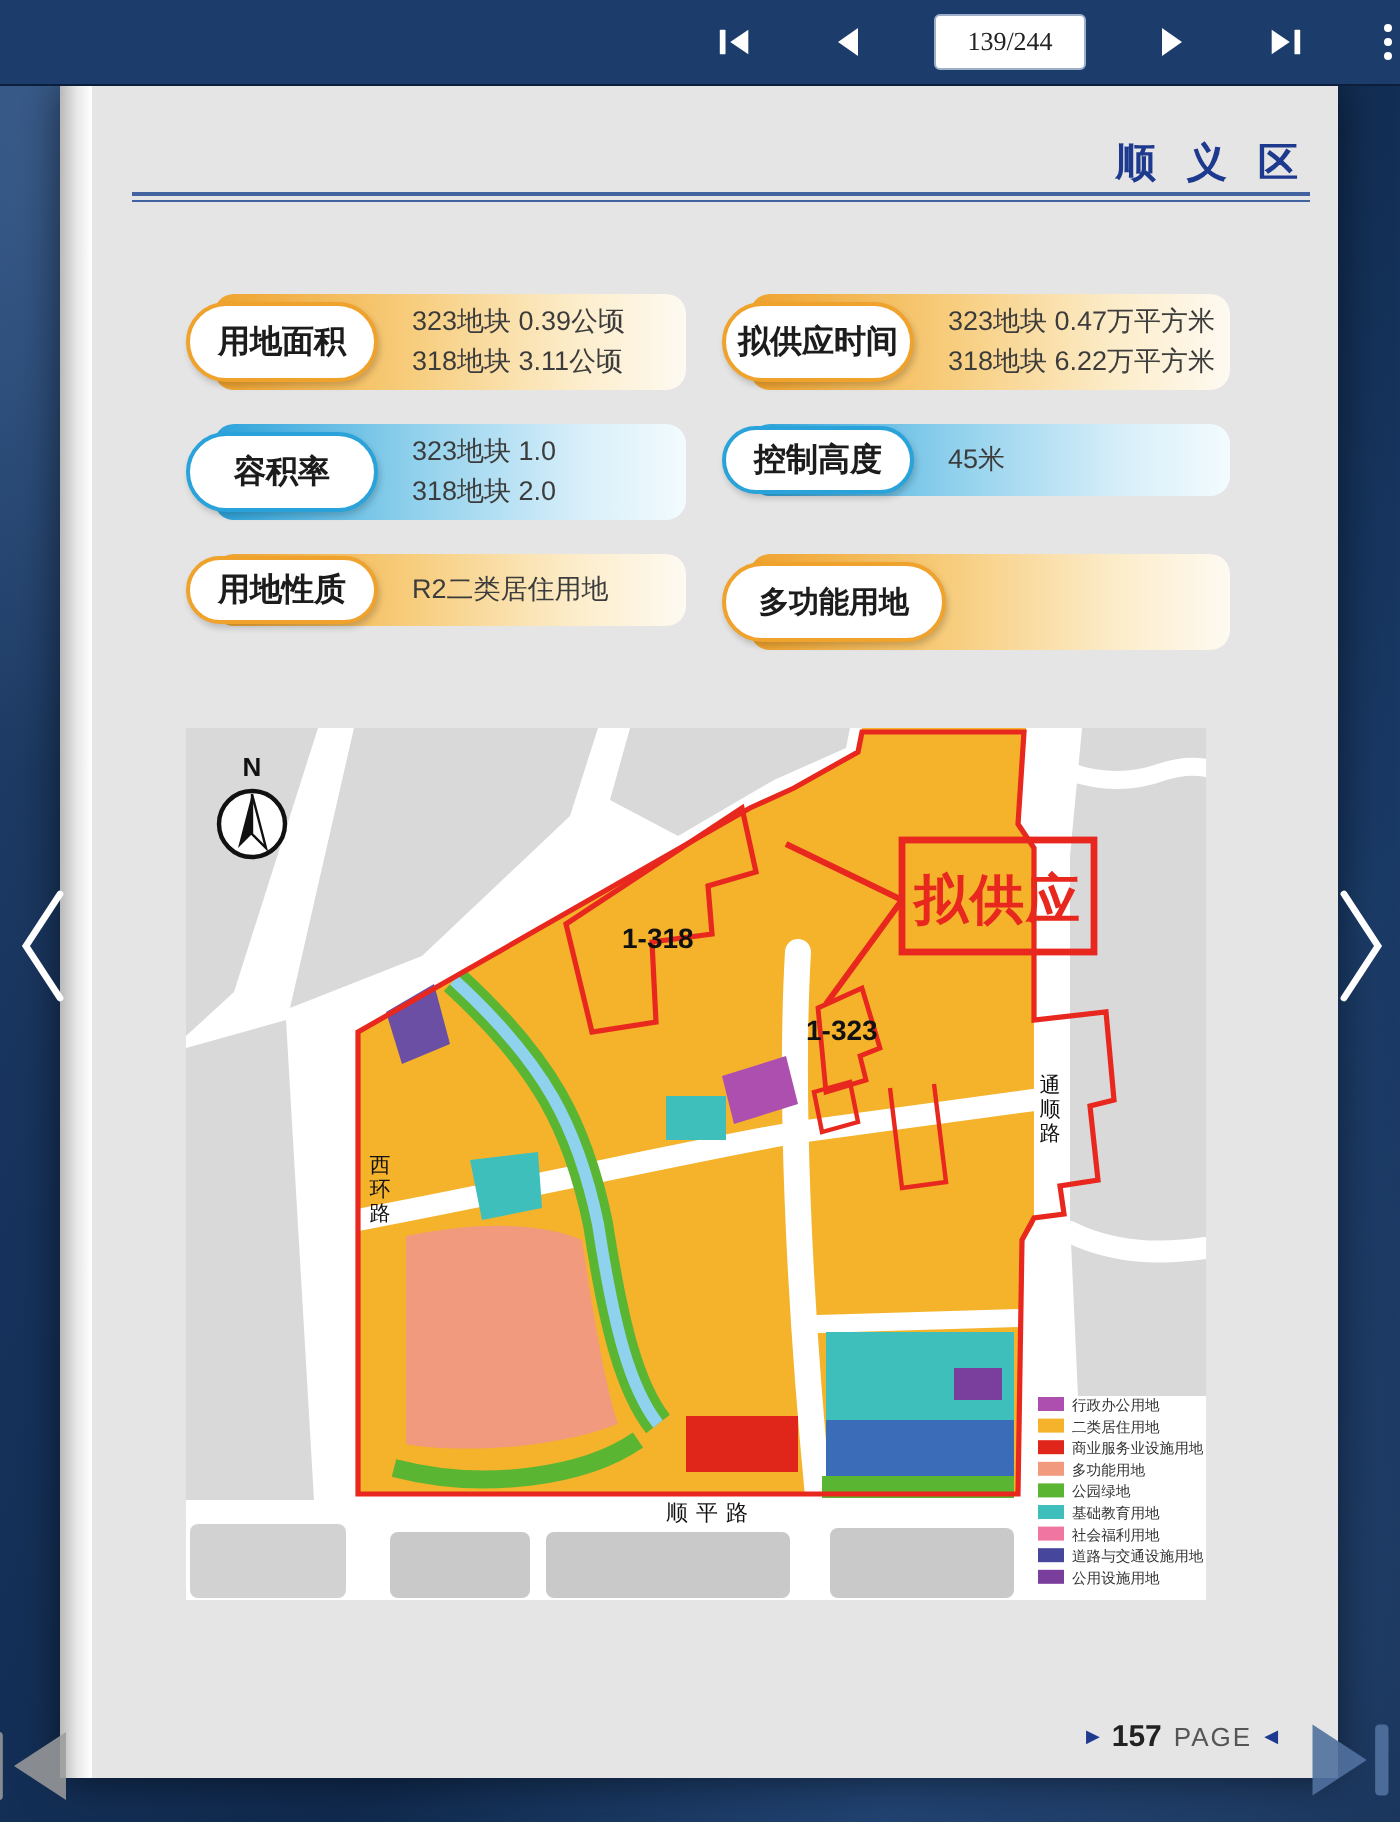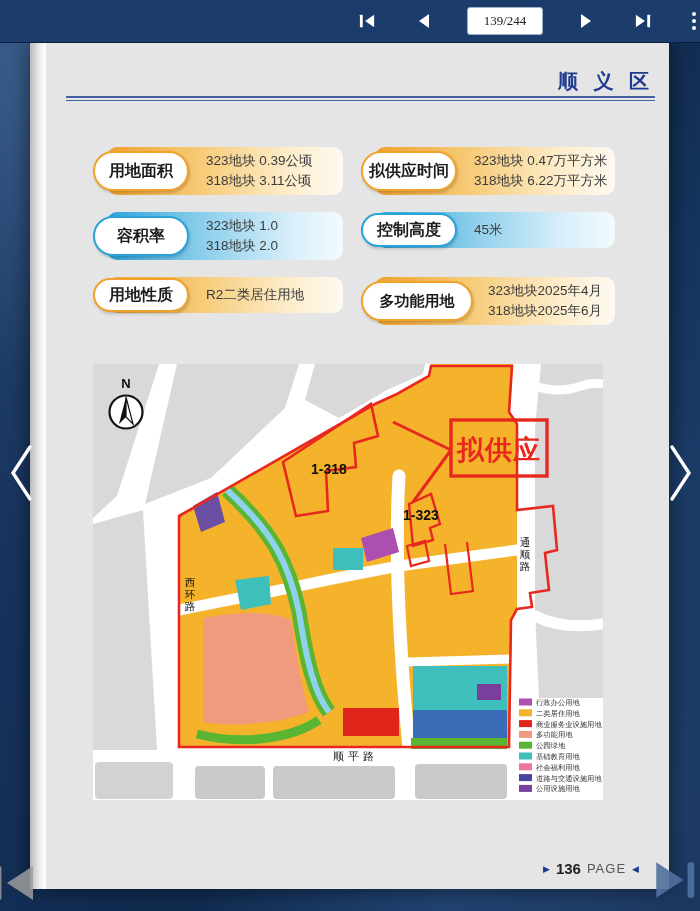--- a/index.html
+++ b/index.html
@@ -154,24 +154,20 @@
     <div class="card theme-orange short">
       <div class="bar"></div>
       <div class="pill">用地性质</div>
       <div class="values">
           <span>R2二类居住用地</span>
         </div>
     </div>
     <div class="card theme-orange wide-pill">
       <div class="bar"></div>
       <div class="pill">多功能用地</div>
-      <div class="values">
-          <span>323地块2025年4月</span>
-          <span>318地块2025年6月</span>
-        </div>
     </div>
   </div>
 
   <div class="map-wrap">
   <svg width="510" height="436" viewBox="0 0 510 436">
     <rect x="0" y="0" width="510" height="436" fill="#fff"></rect>
 
     <g fill="#d9d9d9">
       <path d="M0,0 L66,0 L24,132 L0,154 Z"></path>
       <path d="M84,0 L206,0 L192,44 L118,114 L52,140 Z"></path>
@@ -281,21 +277,21 @@
             <rect x="426" y="420.9" width="13" height="7" fill="#7a3f9d"></rect>
             <text x="443" y="427.4">公用设施用地</text>
           </g>
     </g>
   </svg>
   </div>
 
 
   <div class="page-footer">
     <span class="tri">▶</span>
-    <span class="num">136</span>
+    <span class="num">157</span>
     <span class="lbl">PAGE</span>
     <span class="tri">◀</span>
   </div>
 </div>
 
 <div class="corner-overlay corner-left">
   <svg width="46" height="42" viewBox="0 0 23 21">
       <g fill="#9d9d9d">
         <rect x="1" y="2" width="3.2" height="17" rx="1"></rect>
         <polygon points="20,2 7,10.5 20,19"></polygon>

